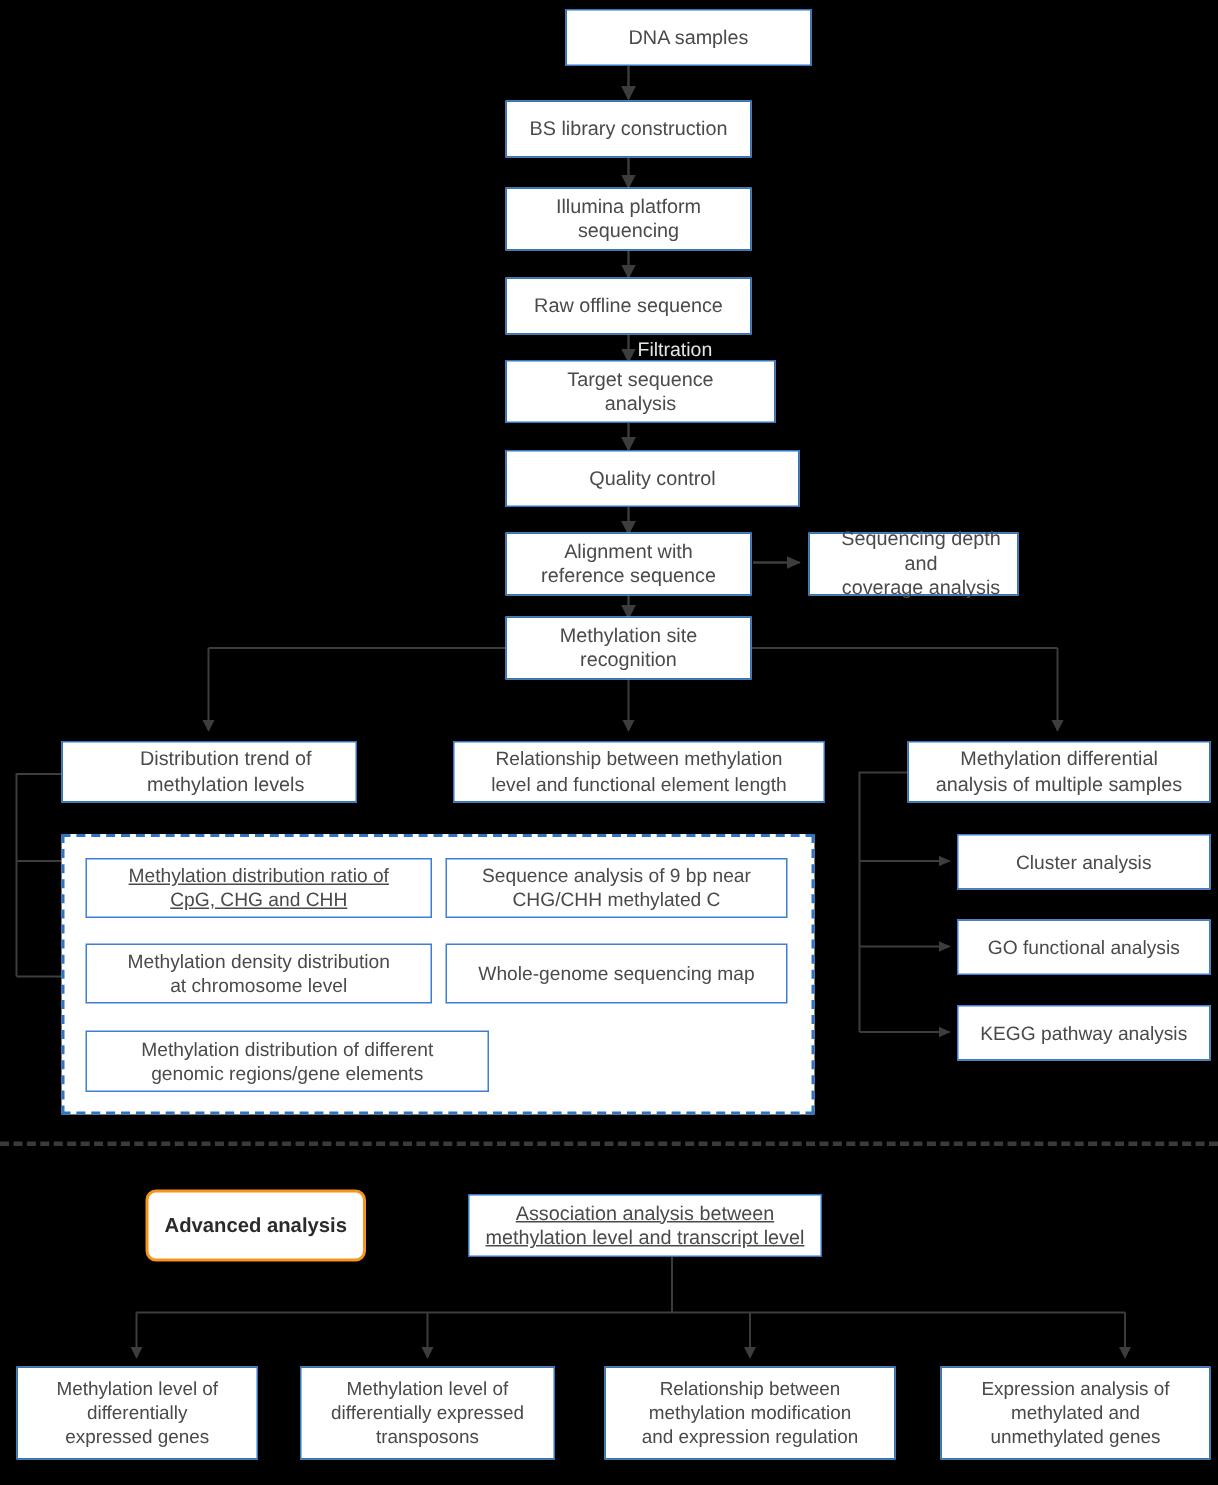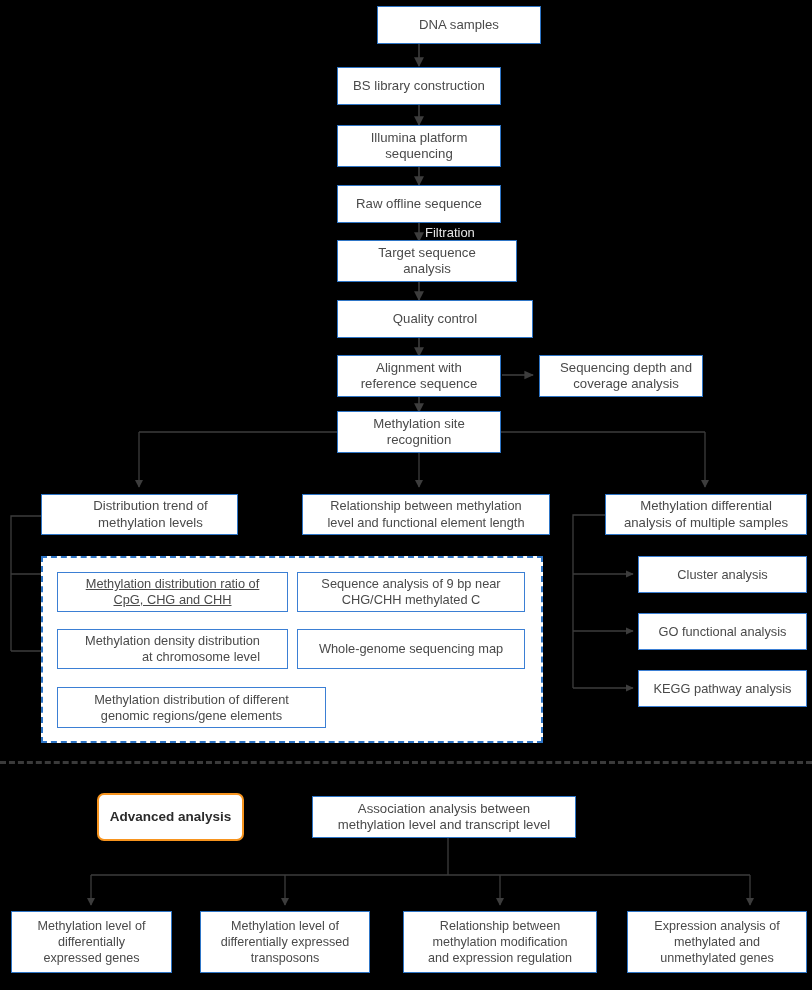--- a/index.html
+++ b/index.html
@@ -119,21 +119,21 @@
   <div class="edgelabel" style="left:425px;top:226px;">Filtration</div>
 
   <div class="node" style="left:337px;top:240px;width:180px;height:42px;white-space:pre-line;">Target sequence
 analysis</div>
 
   <div class="node" style="left:337px;top:300px;width:196px;height:38px;">Quality control</div>
 
   <div class="node" style="left:337px;top:355px;width:164px;height:42px;white-space:pre-line;">Alignment with
 reference sequence</div>
 
-  <div class="node" style="left:539px;top:355px;width:164px;height:42px;white-space:pre-line;padding-left:16px;">Sequencing depth and
+  <div class="node" style="left:539px;top:355px;width:140px;height:42px;white-space:pre-line;padding-left:16px;">Sequencing depth and
 coverage analysis</div>
 
   <div class="node" style="left:337px;top:411px;width:164px;height:42px;white-space:pre-line;">Methylation site
 recognition</div>
 
   <div class="node" style="left:41px;top:494px;width:197px;height:41px;white-space:pre-line;padding-left:28px;">Distribution trend of
 methylation levels</div>
 
   <div class="node" style="left:302px;top:494px;width:248px;height:41px;white-space:pre-line;font-size:12.8px;">Relationship between methylation
 level and functional element length</div>
@@ -142,39 +142,39 @@
 analysis of multiple samples</div>
 
   <div class="dashedbox" style="left:41px;top:556px;width:502px;height:187px;"></div>
 
   <div class="node sub" style="left:57px;top:572px;width:231px;height:40px;white-space:pre-line;text-decoration:underline;">Methylation distribution ratio of
 CpG, CHG and CHH</div>
 
   <div class="node sub" style="left:297px;top:572px;width:228px;height:40px;white-space:pre-line;">Sequence analysis of 9 bp near
 CHG/CHH methylated C</div>
 
-  <div class="node sub" style="left:57px;top:629px;width:231px;height:40px;white-space:pre-line;text-align:right;">Methylation density distribution
+  <div class="node sub" style="left:57px;top:629px;width:231px;height:40px;white-space:pre-line;">Methylation density distribution
 at chromosome level</div>
 
   <div class="node sub" style="left:297px;top:629px;width:228px;height:40px;">Whole-genome sequencing map</div>
 
   <div class="node sub" style="left:57px;top:687px;width:269px;height:41px;white-space:pre-line;">Methylation distribution of different
 genomic regions/gene elements</div>
 
   <div class="node sub" style="left:638px;top:556px;width:169px;height:37px;">Cluster analysis</div>
 
   <div class="node sub" style="left:638px;top:613px;width:169px;height:37px;">GO functional analysis</div>
 
   <div class="node sub" style="left:638px;top:670px;width:169px;height:37px;">KEGG pathway analysis</div>
 
   <div class="divider" style="top:761px;"></div>
 
   <div class="node adv" style="left:97px;top:793px;width:147px;height:48px;">Advanced analysis</div>
 
-  <div class="node" style="left:312px;top:796px;width:264px;height:42px;white-space:pre-line;">Association analysis between
+  <div class="node" style="left:312px;top:796px;width:236px;height:42px;white-space:pre-line;text-decoration:underline;">Association analysis between
 methylation level and transcript level</div>
 
   <div class="node" style="left:11px;top:911px;width:161px;height:62px;white-space:pre-line;font-size:12.6px;line-height:16px;">Methylation level of
 differentially
 expressed genes</div>
 
   <div class="node" style="left:200px;top:911px;width:170px;height:62px;white-space:pre-line;font-size:12.6px;line-height:16px;">Methylation level of
 differentially expressed
 transposons</div>
 

